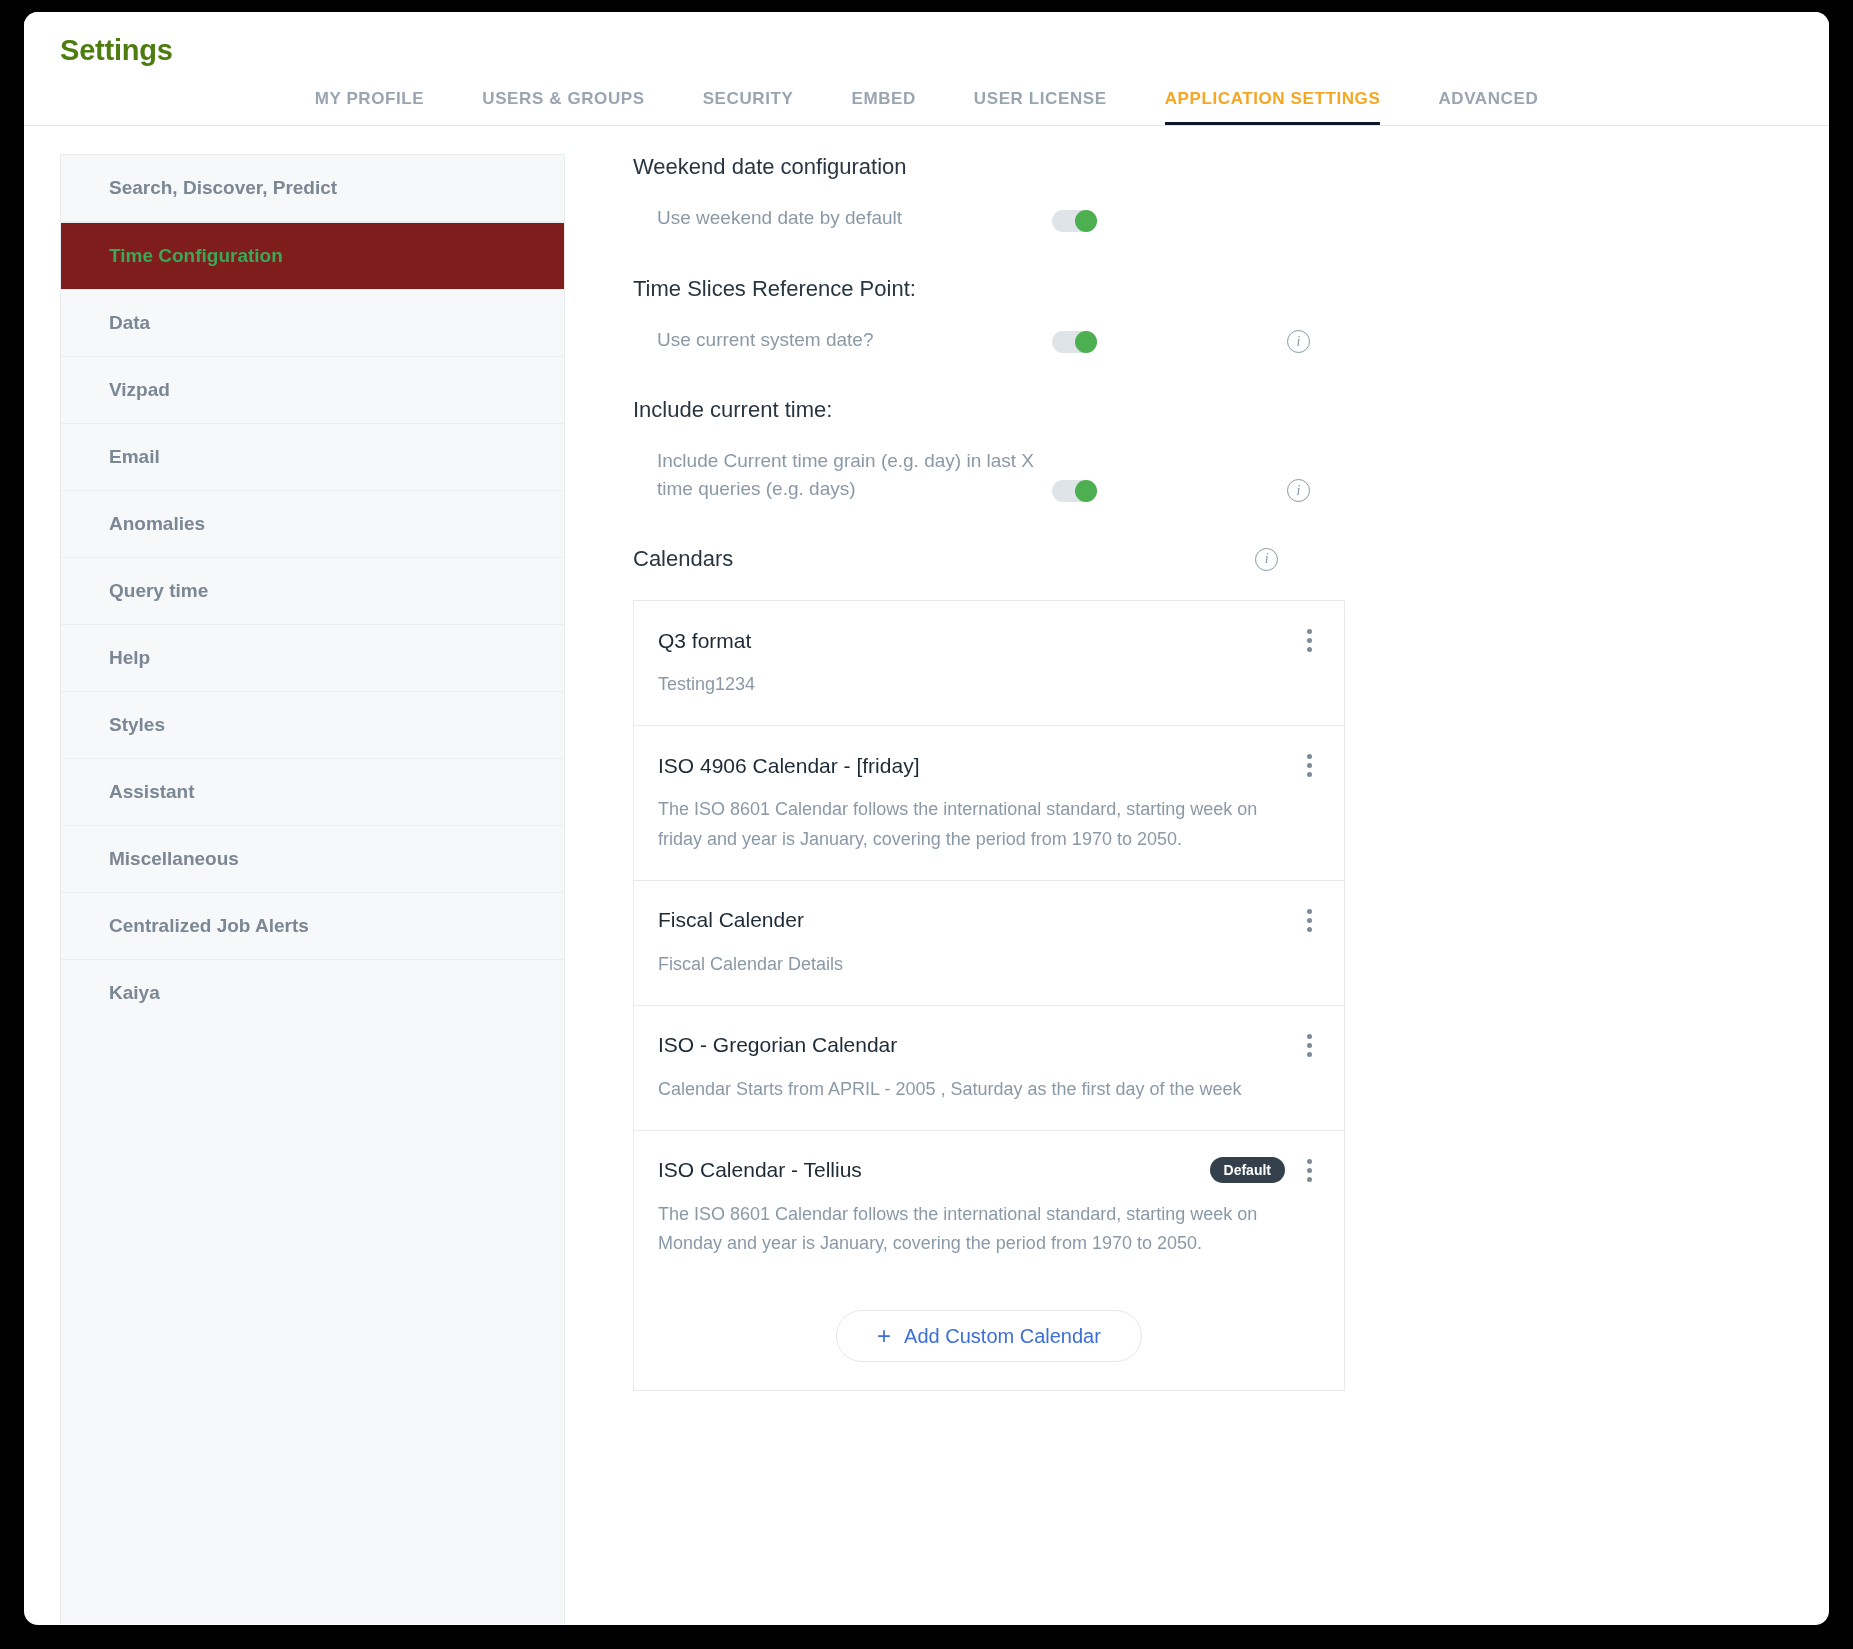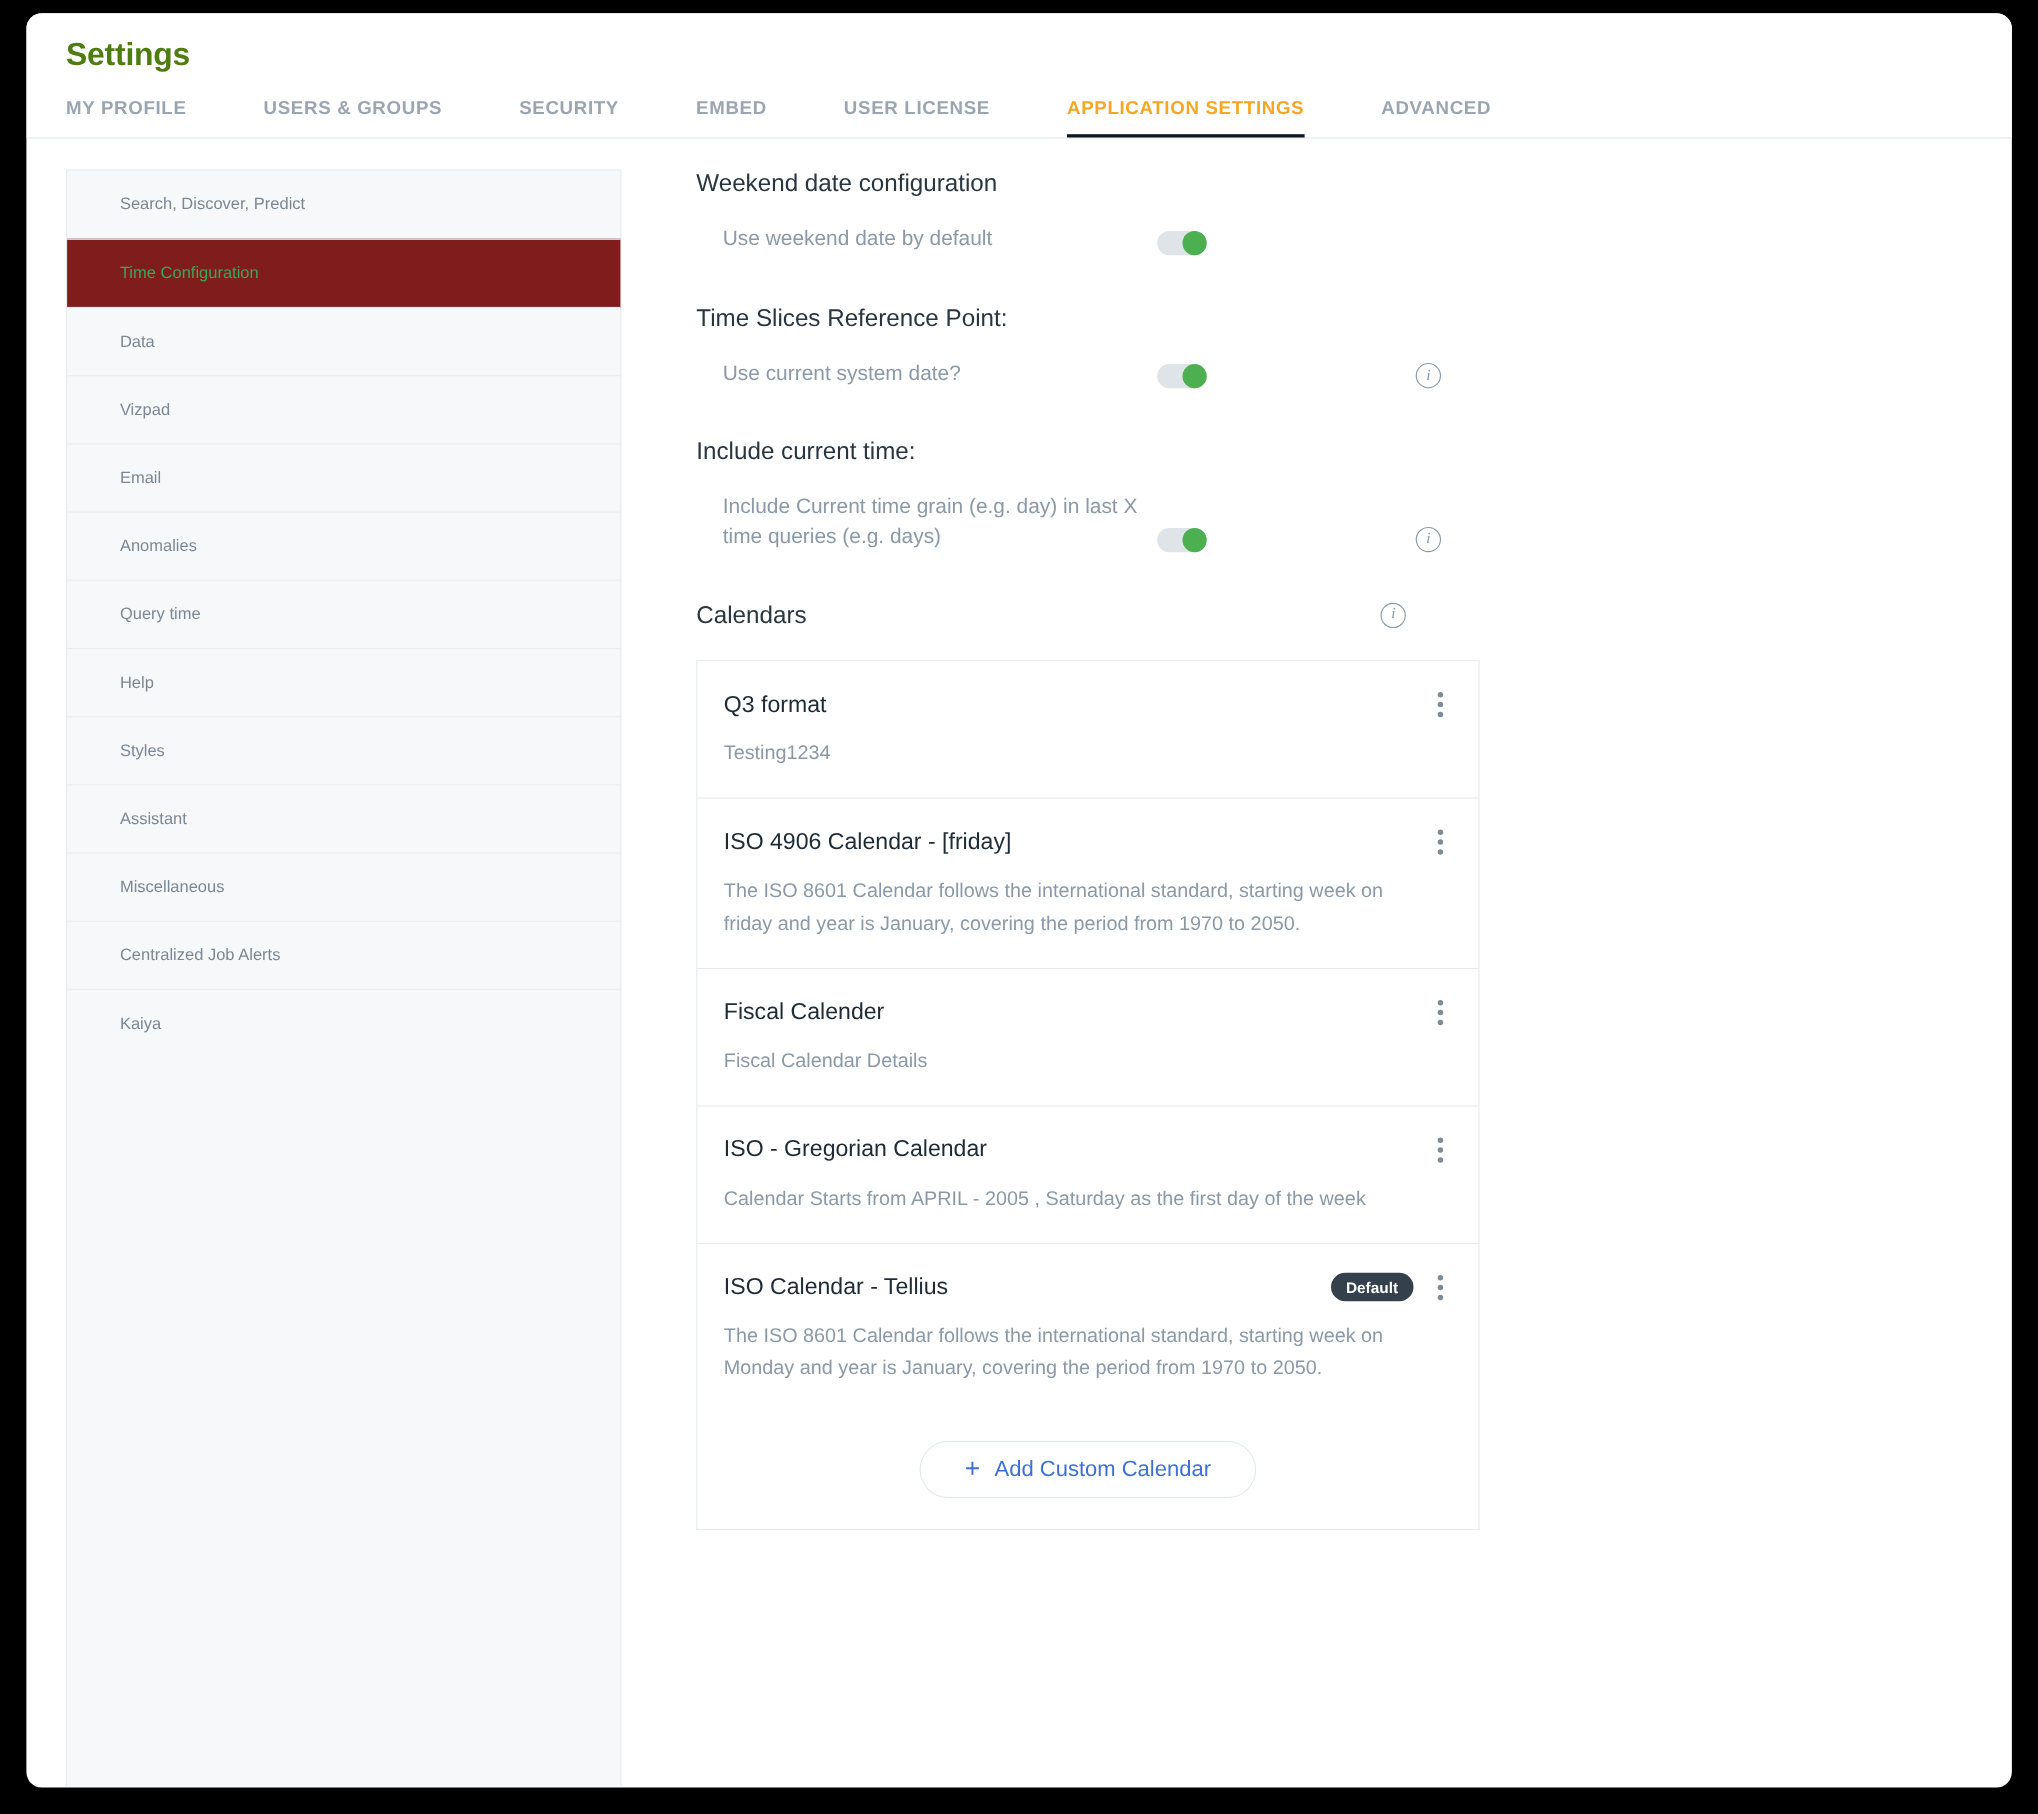--- a/index.html
+++ b/index.html
@@ -29,25 +29,26 @@
   .page-title {
     font-size: 29px;
     font-weight: bold;
     color: #4d7c0f;
     letter-spacing: -0.2px;
     padding-left: 36px;
   }
   .tabs {
     display: flex;
     align-items: flex-end;
-    gap: 12px;
+    gap: 0px;
     margin-top: 22px;
     padding-left: 36px;
     border-bottom: 1px solid #e2e6ea;
     padding-right: 36px;
+    justify-content: center;
   }
   .tab {
     font-size: 17px;
     font-weight: bold;
     letter-spacing: 0.6px;
     color: #9aa5b1;
     padding: 0 0 13px 0;
     margin-right: 58px;
     cursor: pointer;
     border-bottom: 3px solid transparent;
@@ -66,22 +67,22 @@
   }
   .sidebar {
     width: 505px;
     margin-left: 36px;
     background: #f6f8f9;
     border: 1px solid #e7ebee;
     border-bottom: none;
     min-height: 1470px;
   }
   .side-item {
-    font-size: 15px;
-    font-weight: normal;
+    font-size: 19px;
+    font-weight: bold;
     color: #7b8794;
     padding: 22px 0 22px 48px;
     cursor: pointer;
     border-bottom: 1px solid #eceff2;
   }
   .side-item.active {
     background: #7f1d1d;
     color: #3aa856;
     border-top: 1px solid #eceff2;
   }

